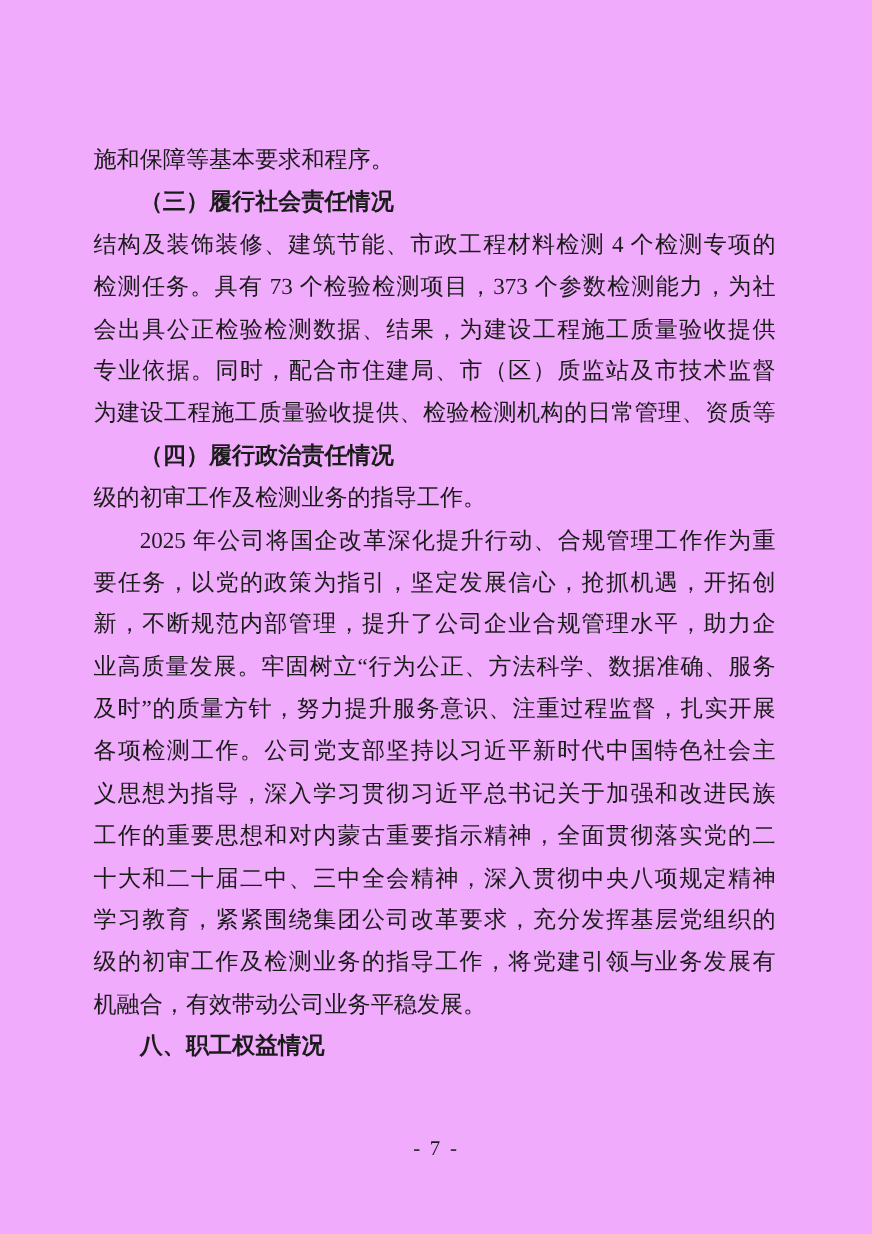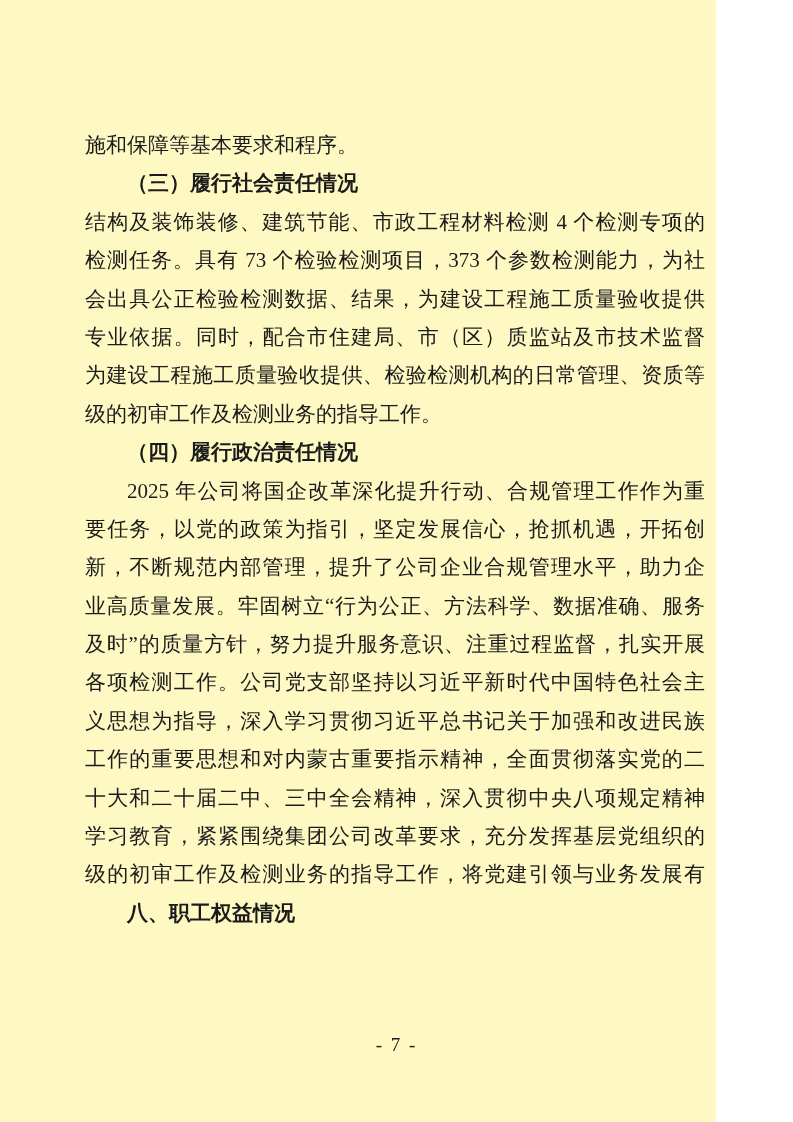--- a/index.html
+++ b/index.html
@@ -2,23 +2,23 @@
 <html><head>
 <meta charset="utf-8">
 <style>
   html, body {
     margin: 0;
     padding: 0;
     background: #ffffff;
   }
   .page {
     position: relative;
-    width: 716px;
+    width: 793px;
     height: 1122px;
-    background: #fef9c3;
+    background: #f0abfc;
     overflow: hidden;
   }
   .content {
     position: absolute;
     left: 85px;
     top: 126px;
     width: 620px;
   }
   .line {
     font-family: "Liberation Serif", "DejaVu Serif", serif;
@@ -63,32 +63,33 @@
 
 <div class="page">
   <div class="content">
     <div class="line">施和保障等基本要求和程序。</div>
     <div class="line subheading indent">（三）履行社会责任情况</div>
     <div class="line justify">结构及装饰装修、建筑节能、市政工程材料检测 4 个检测专项的</div>
     <div class="line justify">检测任务。具有 73 个检验检测项目，373 个参数检测能力，为社</div>
     <div class="line justify">会出具公正检验检测数据、结果，为建设工程施工质量验收提供</div>
     <div class="line justify">专业依据。同时，配合市住建局、市（区）质监站及市技术监督</div>
     <div class="line justify">为建设工程施工质量验收提供、检验检测机构的日常管理、资质等</div>
+    <div class="line subheading indent">（四）履行政治责任情况</div>
     <div class="line">级的初审工作及检测业务的指导工作。</div>
-    <div class="line subheading indent">（四）履行政治责任情况</div>
     <div class="line indent justify">2025 年公司将国企改革深化提升行动、合规管理工作作为重</div>
     <div class="line justify">要任务，以党的政策为指引，坚定发展信心，抢抓机遇，开拓创</div>
     <div class="line justify">新，不断规范内部管理，提升了公司企业合规管理水平，助力企</div>
     <div class="line justify">业高质量发展。牢固树立“行为公正、方法科学、数据准确、服务</div>
     <div class="line justify">及时”的质量方针，努力提升服务意识、注重过程监督，扎实开展</div>
     <div class="line justify">各项检测工作。公司党支部坚持以习近平新时代中国特色社会主</div>
     <div class="line justify">义思想为指导，深入学习贯彻习近平总书记关于加强和改进民族</div>
     <div class="line justify">工作的重要思想和对内蒙古重要指示精神，全面贯彻落实党的二</div>
     <div class="line justify">十大和二十届二中、三中全会精神，深入贯彻中央八项规定精神</div>
     <div class="line justify">学习教育，紧紧围绕集团公司改革要求，充分发挥基层党组织的</div>
     <div class="line justify">级的初审工作及检测业务的指导工作，将党建引领与业务发展有</div>
+    <div class="line">机融合，有效带动公司业务平稳发展。</div>
     <div class="line heading indent">八、职工权益情况</div>
   </div>
 
   <div class="footer">
     <span class="page-number">- 7 -</span>
   </div>
 </div>
 
 </body></html>

